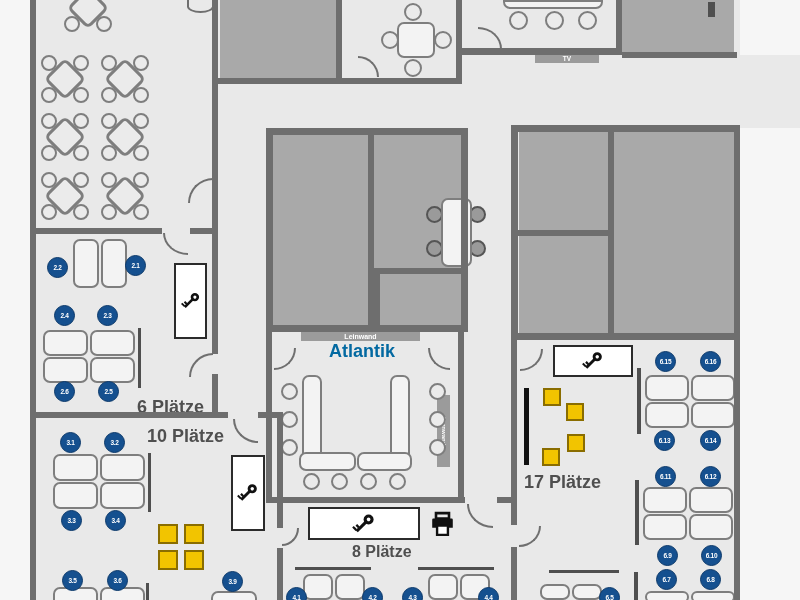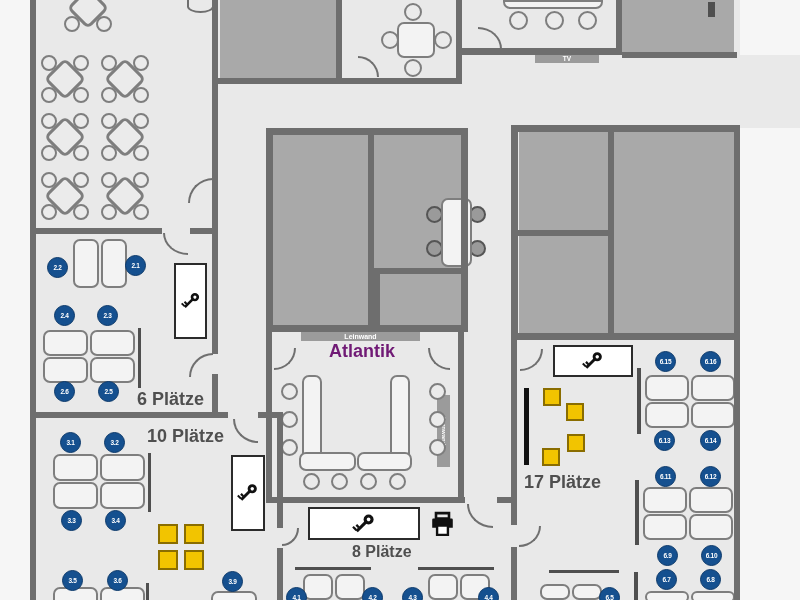--- a/index.html
+++ b/index.html
@@ -40,24 +40,24 @@
 <div class="abs roomlabel" style="left:276px;top:141px;width:90px;font-size:17px">Treppe</div>
 <div class="abs roomlabel" style="left:374px;top:143px;width:86px;font-size:17px">Küche</div>
 <div class="abs roomlabel" style="left:519px;top:142px;width:89px">WC D</div>
 <div class="abs roomlabel" style="left:519px;top:244px;width:89px">WC H</div>
 <div class="abs roomlabel" style="left:614px;top:142px;width:120px">Treppe</div>
 <div class="abs roomlabel" style="left:378px;top:278px;width:83px;font-size:15px">
   <div>Putz-</div>
     <div>raum</div>
 </div>
 <div class="abs bar" style="left:301px;top:331px;width:119px;height:10px;font-size:7px">Leinwand</div>
-<div class="abs" style="left:302px;top:341px;width:120px;text-align:center;color:#701a75;font-weight:bold;font-size:18px">Atlantik</div>
+<div class="abs" style="left:302px;top:341px;width:120px;text-align:center;color:#0369a1;font-weight:bold;font-size:18px">Atlantik</div>
 <div class="abs bar" style="left:535px;top:54px;width:64px;height:9px;font-size:6.5px">TV</div>
 <div class="abs bar" style="left:437px;top:395px;width:13px;height:72px;font-size:6px;writing-mode:vertical-rl">Pinnwand</div>
-<div class="abs platz" style="left:137px;top:389px">6 Plätze</div>
+<div class="abs platz" style="left:137px;top:397px">6 Plätze</div>
 <div class="abs platz" style="left:147px;top:426px">10 Plätze</div>
 <div class="abs platz" style="left:352px;top:543px;font-size:16px">8 Plätze</div>
 <div class="abs platz" style="left:524px;top:472px">17 Plätze</div>
 
 <div class="abs grayroom" style="left: 220px; top: 0px; width: 116px; height: 78px;"></div>
 <div class="abs grayroom" style="left: 622px; top: 0px; width: 112px; height: 52px;"></div>
 <div class="abs grayroom" style="left: 273px; top: 135px; width: 95px; height: 190px;"></div>
 <div class="abs grayroom" style="left: 374px; top: 135px; width: 87px; height: 133px;"></div>
 <div class="abs grayroom" style="left: 380px; top: 274px; width: 81px; height: 51px;"></div>
 <div class="abs grayroom" style="left: 519px; top: 132px; width: 89px; height: 98px;"></div>

